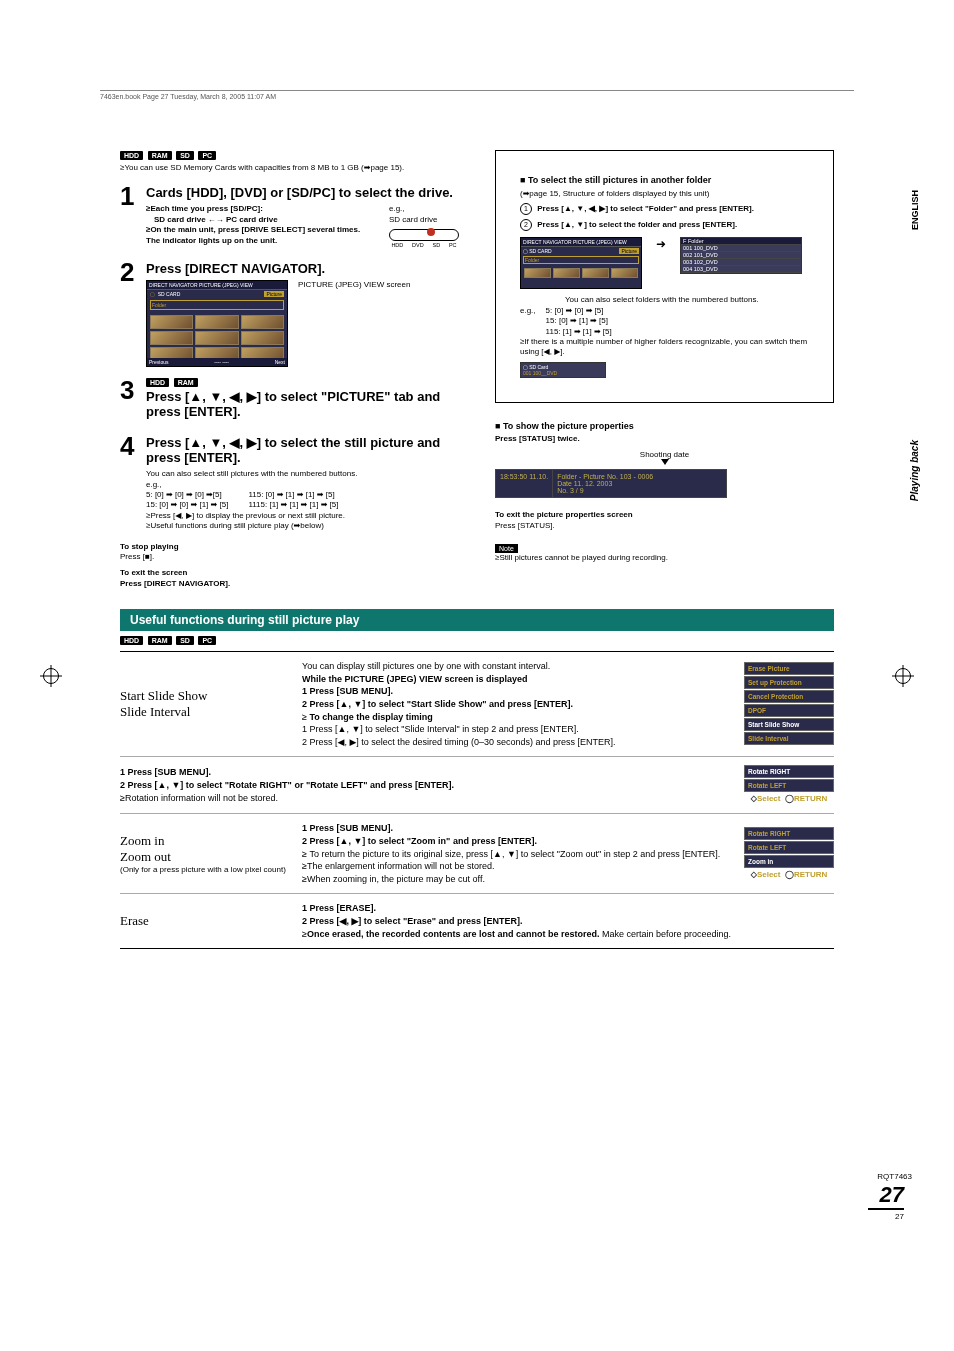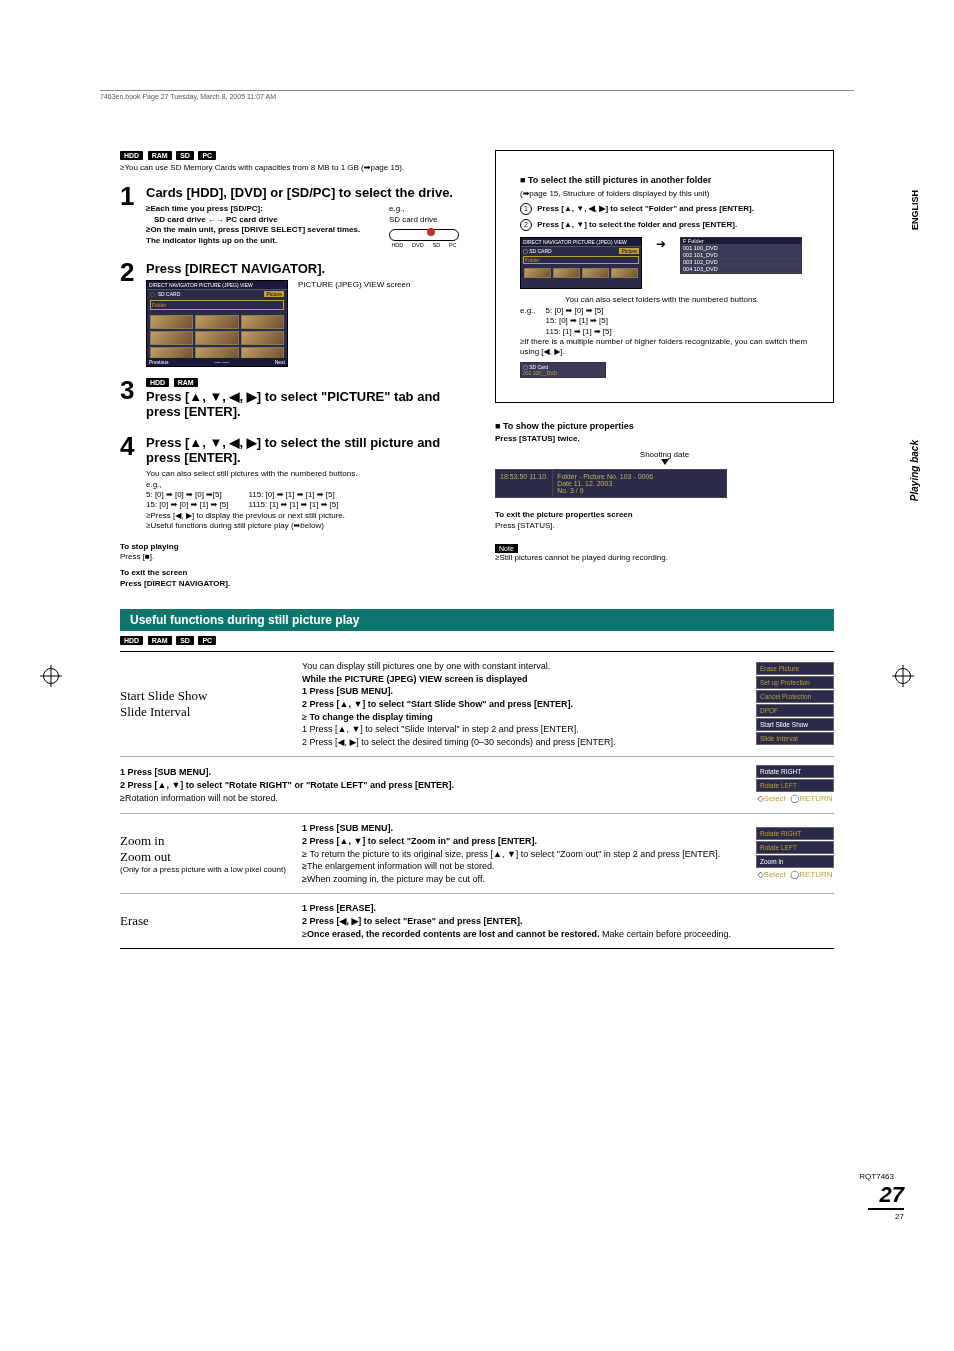--- a/index.html
+++ b/index.html
@@ -184,22 +184,23 @@
   .func-row:last-child { border-bottom:1px solid #000;}
   .func-name {
     width: 170px;
     font-size:13px;
     font-family: Georgia, serif;
   }
   .func-note { font-size:8px; font-family:Arial;}
   .func-body { flex:1; font-size:9px; line-height:1.4;}
   .func-body b { font-weight:bold;}
   .func-menu {
-    width:78px;
+    width:90px;
     font-size:6.5px;
+    font-weight:bold;
   }
   .menu-item {
     background:#2a2a4a; color:#fff;
     border:1px solid #666;
     padding:2px 3px; margin-bottom:1px;
     white-space:nowrap;
   }
   .menu-item.sel { color:#c0a030;}
   .arrows-nav {
     text-align:center; color:#333; font-size:8px; margin:2px 0;
@@ -209,21 +210,21 @@
   .pagenum-box {
     position:absolute; right:50px; bottom:130px;
     width:36px; text-align:right;
   }
   .pagenum-box .big {
     font-size:22px; font-style:italic; font-weight:bold;
     border-bottom:2px solid #000;
   }
   .pagenum-box .sm { font-size:8px; margin-top:2px;}
   .model {
-    position:absolute; right:60px; bottom:170px;
+    position:absolute; right:42px; bottom:170px;
     font-size:8px;
   }
 
   .reg-row {
     position:absolute;
     left:0; right:0;
     display:flex; align-items:center; justify-content:space-between;
     padding:0 40px;
   }
   .reg-row.mid { top:50%; transform:translateY(-50%);}

